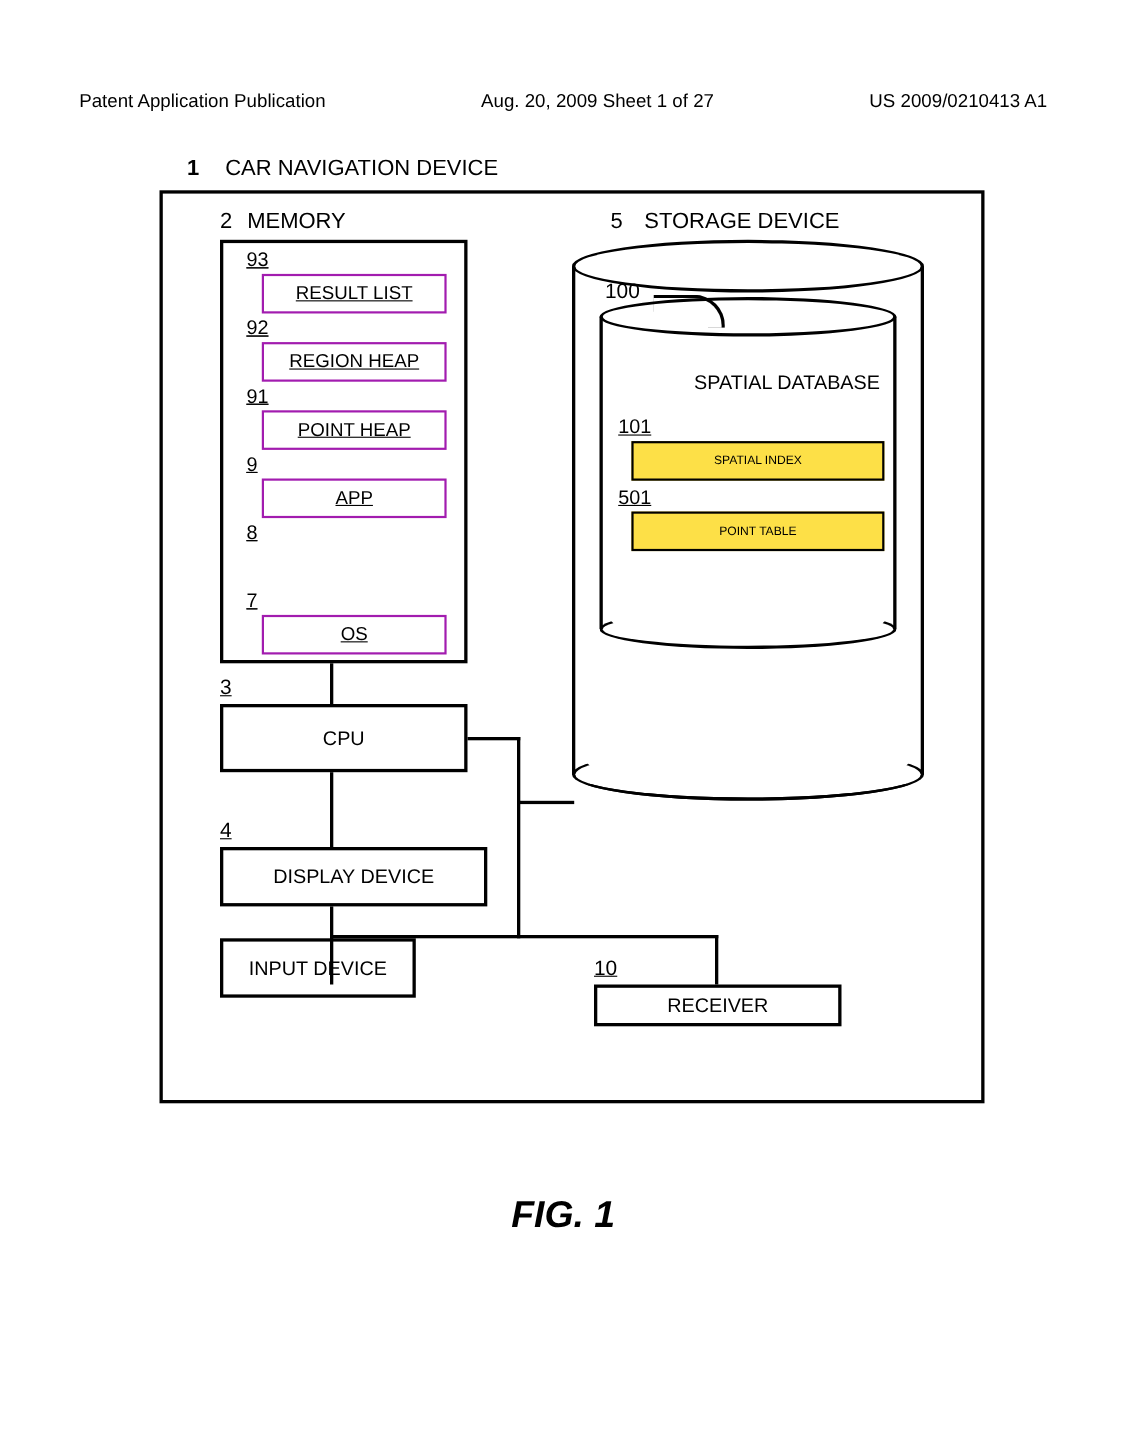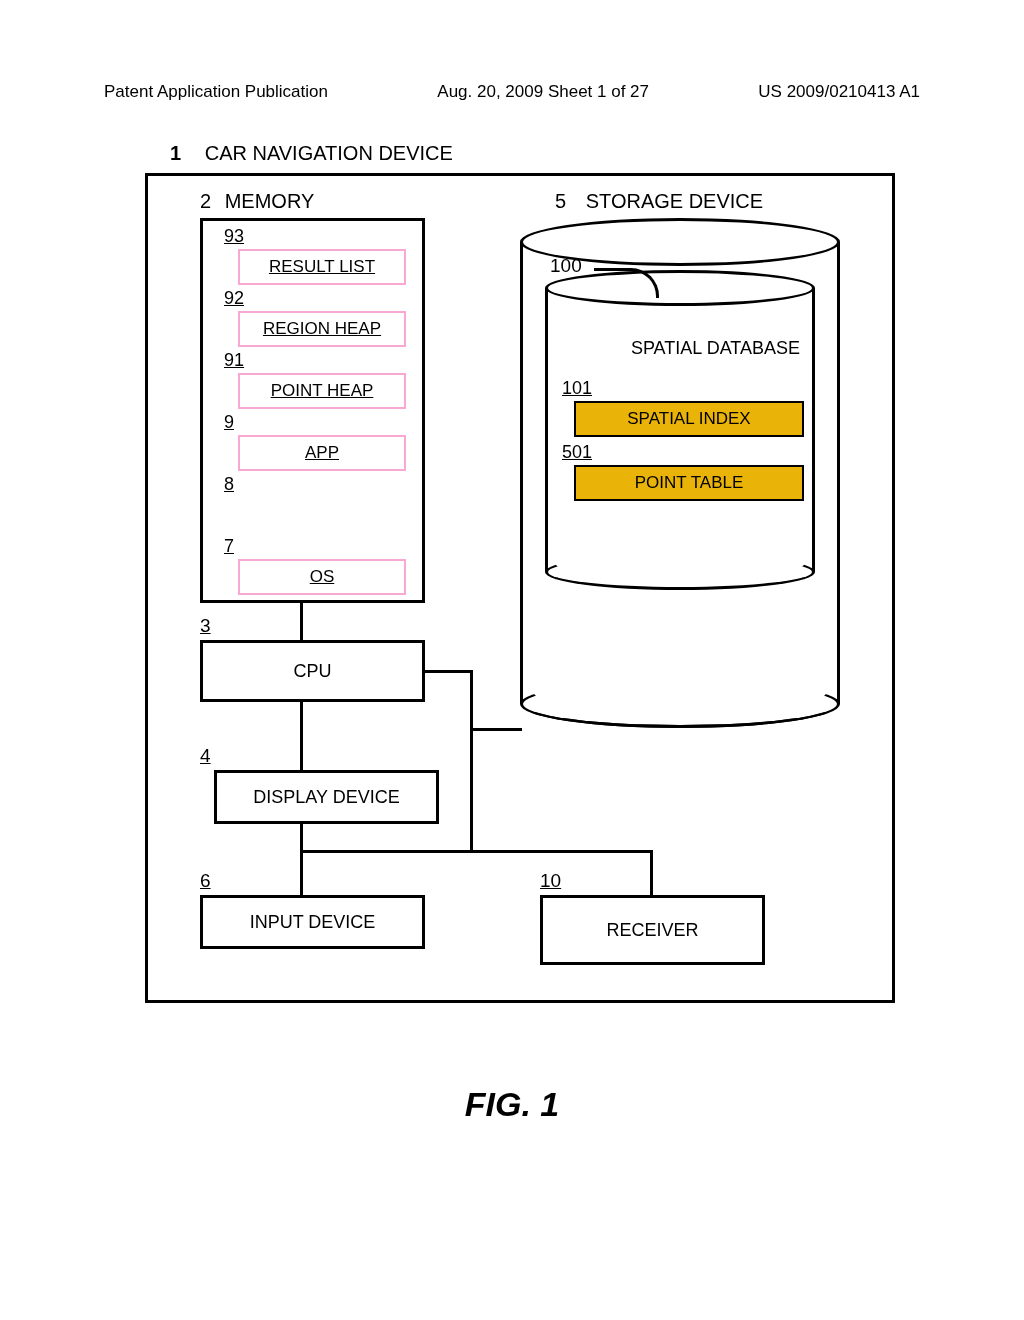--- a/index.html
+++ b/index.html
@@ -14,21 +14,21 @@
     position: relative;
   }
   .header {
     position: absolute;
     top: 82px;
     left: 0;
     width: 1024px;
     display: flex;
     justify-content: space-between;
     font-size: 17px;
-    padding: 0 104px;
+    padding: 0 72px;
   }
   .header .left { font-weight: 500; }
   .header .mid { font-weight: 400; }
   .header .right { font-weight: 400; }
 
   .title-line {
     position: absolute;
     top: 142px;
     left: 170px;
     font-size: 20px;
@@ -67,21 +67,21 @@
     width: 185px;
     text-decoration: underline;
   }
   .mem-num {
     font-size: 18px;
     text-decoration: underline;
     margin-left: 4px;
     margin-bottom: 2px;
   }
   .mem-block {
-    border: 2px solid #f9a8d4;
+    border: 2px solid #a21caf;
     height: 36px;
     display: flex;
     align-items: center;
     justify-content: center;
     font-size: 17px;
     margin-left: 18px;
     width: 168px;
   }
 
   
@@ -208,24 +208,24 @@
     z-index: 6;
   }
   .db-sub .snum { font-size: 18px; text-decoration: underline; margin-left: 2px; }
   .db-sub .sblock {
     border: 2px solid #000;
     width: 230px;
     height: 36px;
     display: flex;
     align-items: center;
     justify-content: center;
-    font-size: 17px;
+    font-size: 11px;
     margin-left: 14px;
     margin-top: 2px;
-    background: #eab308;
+    background: #fde047;
   }
 
   
   .blk {
     position: absolute;
     border: 3px solid #000;
     display: flex;
     align-items: center;
     justify-content: center;
     font-size: 18px;
@@ -327,31 +327,31 @@
   <div class="snum">501</div>
   <div class="sblock">POINT TABLE</div>
 </div>
 
 <div class="blk-num" style="top:615px; left:200px">3</div>
 <div class="blk" style="top:640px; left:200px; width:225px; height:62px">
   <span>CPU</span>
 </div>
 
 <div class="blk-num" style="top:745px; left:200px">4</div>
-<div class="blk" style="top:770px; left:214px; width:225px; height:54px">
+<div class="blk" style="top:770px; left:200px; width:243px; height:54px">
   <span>DISPLAY DEVICE</span>
 </div>
 
 <div class="blk-num" style="top:870px; left:200px">6</div>
-<div class="blk" style="top:895px; left:200px; width:225px; height:54px">
+<div class="blk" style="top:853px; left:200px; width:178px; height:54px">
   <span>INPUT DEVICE</span>
 </div>
 
 <div class="blk-num" style="top:870px; left:540px">10</div>
-<div class="blk" style="top:895px; left:540px; width:225px; height:70px">
+<div class="blk" style="top:895px; left:540px; width:225px; height:38px">
   <span>RECEIVER</span>
 </div>
 
 <div class="vline" style="top:603px; left:300px; height:37px"></div>
 
 <div class="vline" style="top:702px; left:300px; height:68px"></div>
 
 <div class="vline" style="top:824px; left:300px; height:71px"></div>
 
 <div class="vline" style="top:850px; left:650px; height:45px"></div>

